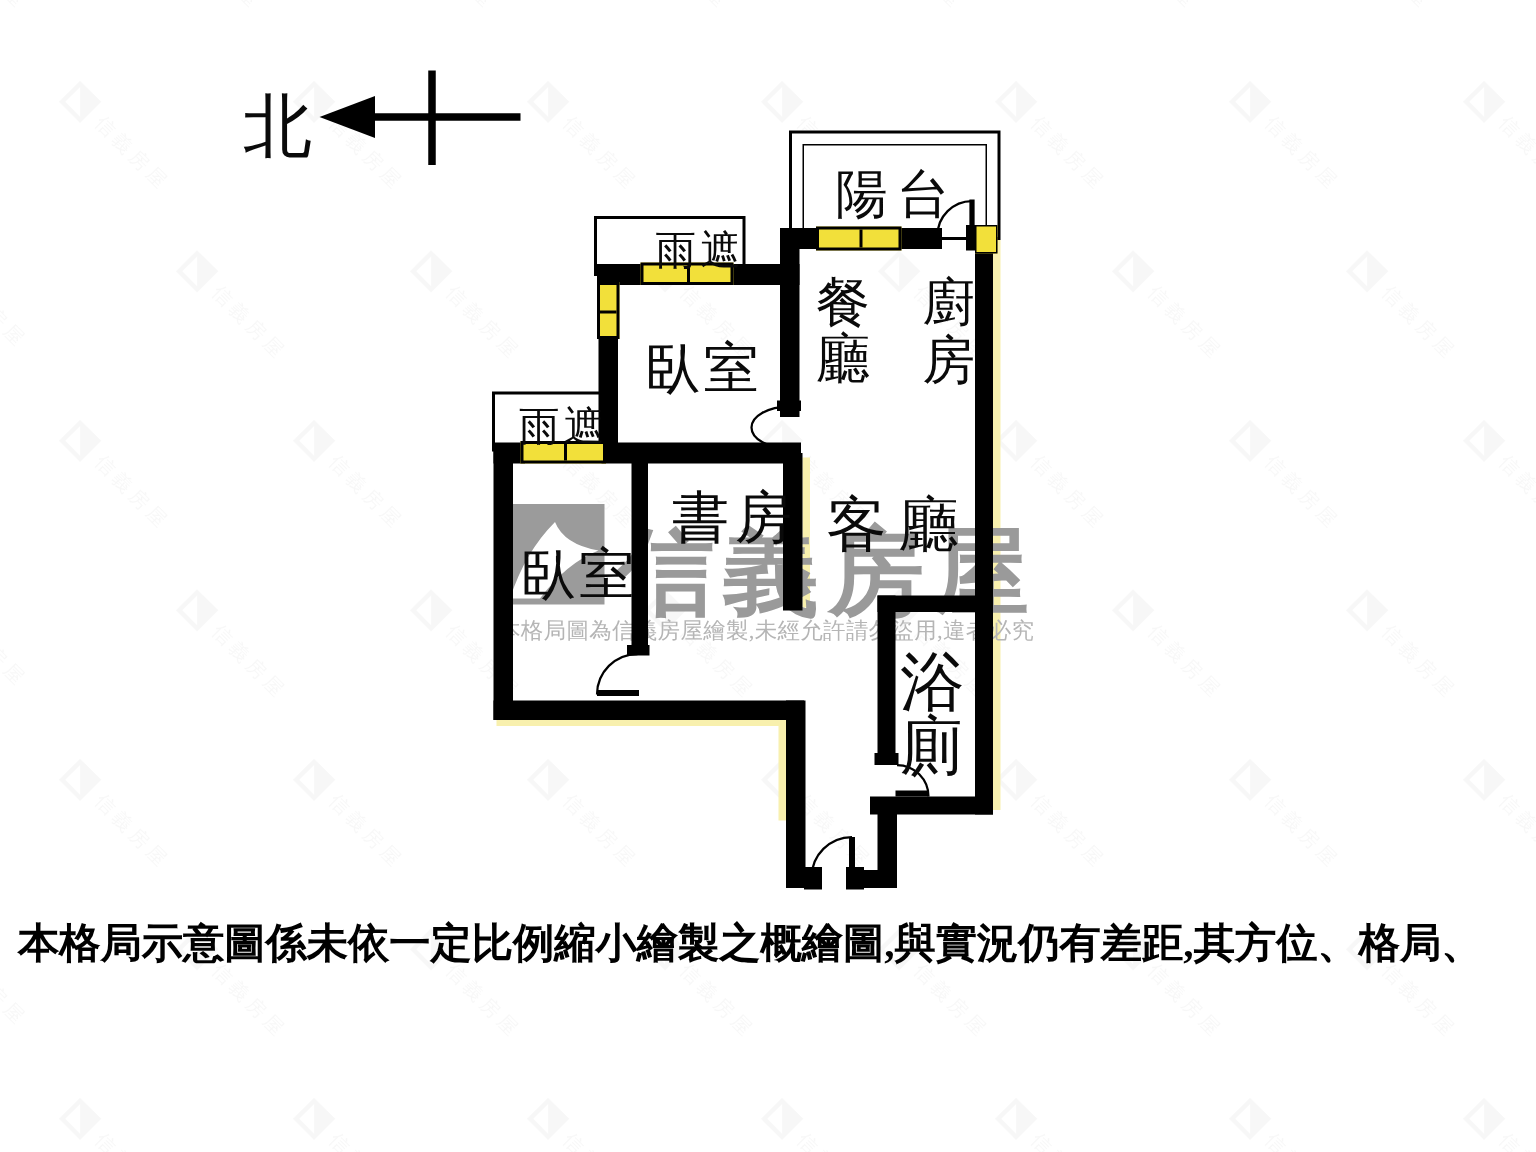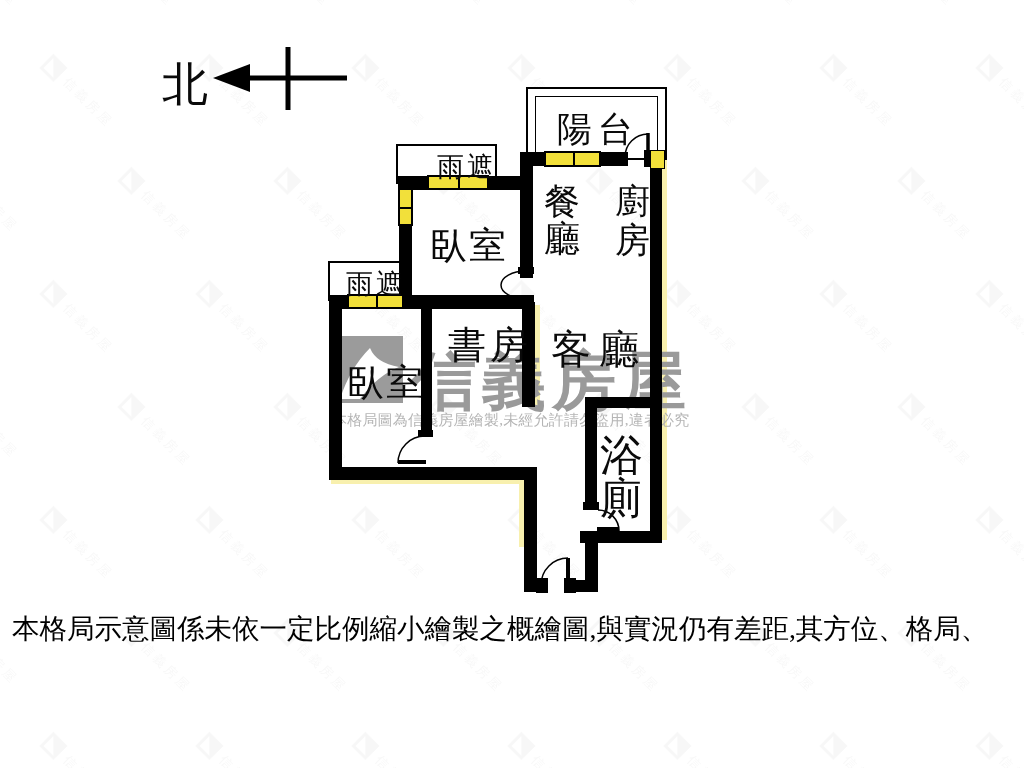--- a/index.html
+++ b/index.html
@@ -33,21 +33,21 @@
   .thinbox{position:absolute;border:2px solid #000;background:#fff;box-sizing:border-box;z-index:3;}
   .thinbox.inner{border-width:1.5px;background:transparent;}
   #door-layer{position:absolute;left:0;top:0;width:1024px;height:768px;z-index:3;pointer-events:none;}
   
   .lbl{position:absolute;color:#0a0a0a;z-index:4;white-space:nowrap;}
   .lbl.center{text-align:right;}
   .vtext{white-space:normal;word-break:break-all;text-align:right;}
   
   #disclaimer{position:absolute;left:12px;top:613px;z-index:5;color:#000;
     font-size:27.5px;line-height:32px;letter-spacing:0;}
-  #disclaimer div{white-space:nowrap;}
+  #disclaimer div{white-space:nowrap;font-weight:bold;}
 </style>
 </head>
 <body>
 
 <div id="wm-tiles">
     <div class="wm-tile" style="left: -45px; top: -30px;">
       <span class="wm-txt">信義房屋</span>
     </div>
     <div class="wm-tile" style="left: 111px; top: -30px;">
       <span class="wm-txt">信義房屋</span>

